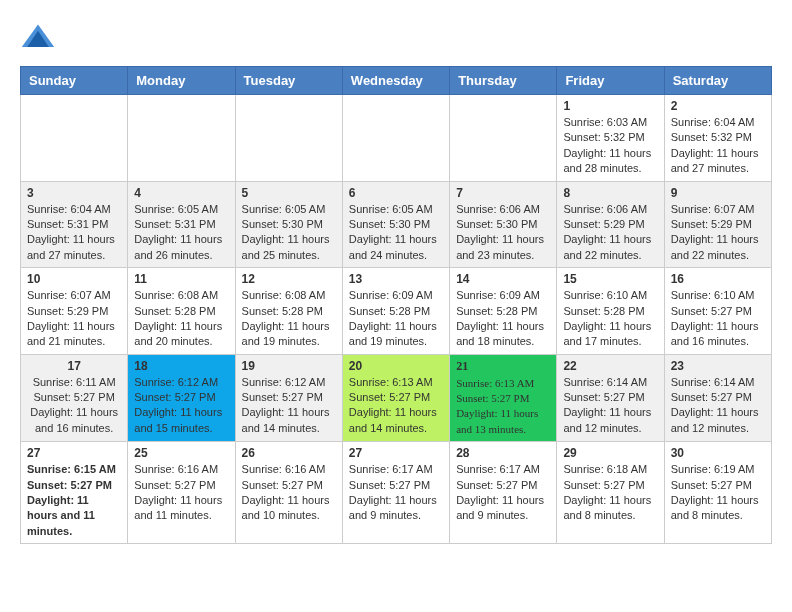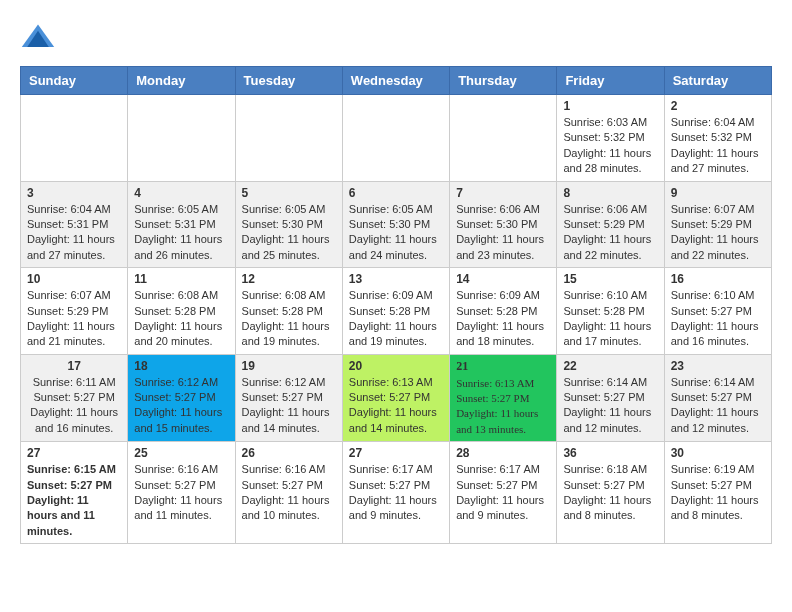--- a/index.html
+++ b/index.html
@@ -290,21 +290,21 @@
 Sunset: 5:27 PM
 Daylight: 11 hours and 9 minutes.</div>
         </td>
         <td>
           <span class="day-number">28</span>
           <div class="day-info" style="white-space: pre-line;">Sunrise: 6:17 AM
 Sunset: 5:27 PM
 Daylight: 11 hours and 9 minutes.</div>
         </td>
         <td>
-          <span class="day-number">36</span>
+          <span class="day-number">29</span>
           <div class="day-info" style="white-space: pre-line;">Sunrise: 6:18 AM
 Sunset: 5:27 PM
 Daylight: 11 hours and 8 minutes.</div>
         </td>
         <td>
           <span class="day-number">30</span>
           <div class="day-info" style="white-space: pre-line;">Sunrise: 6:19 AM
 Sunset: 5:27 PM
 Daylight: 11 hours and 8 minutes.</div>
         </td>

